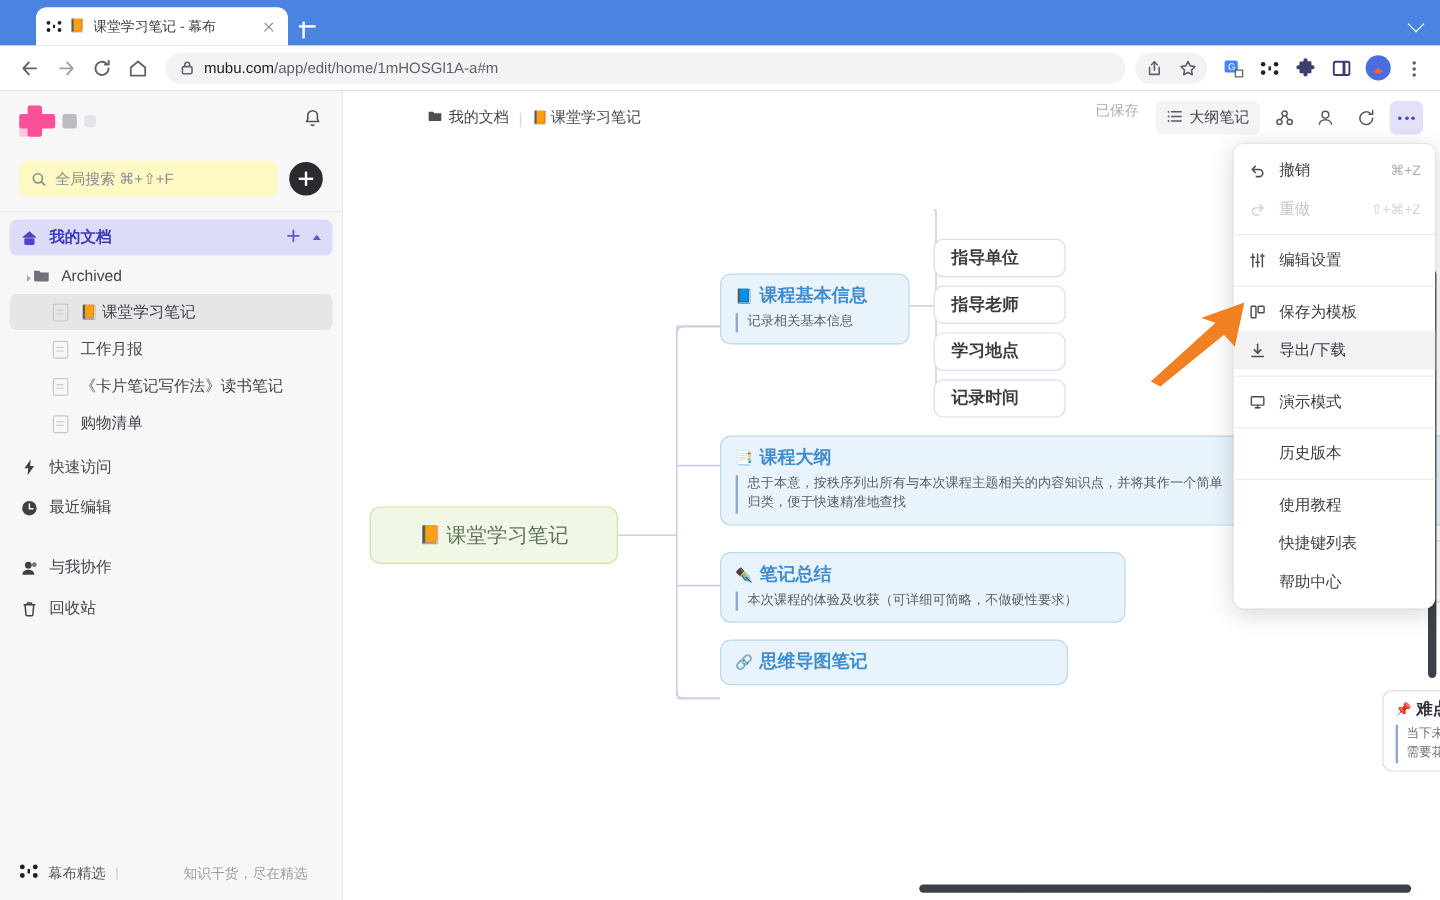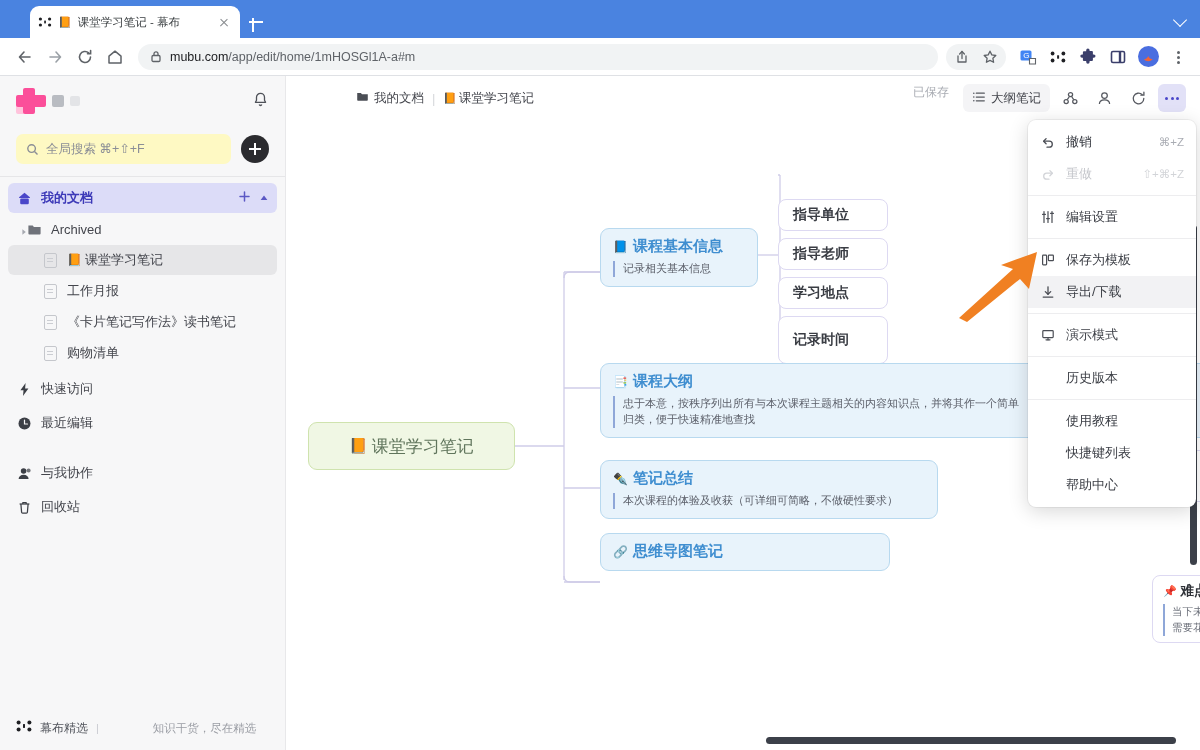--- a/index.html
+++ b/index.html
@@ -624,21 +624,21 @@
 
     <div class="mm-node mm-leaf" style="left:492px; top:79px; width:110px; height:32px;">
       <span>指导单位</span>
     </div>
     <div class="mm-node mm-leaf" style="left:492px; top:118px; width:110px; height:32px;">
       <span>指导老师</span>
     </div>
     <div class="mm-node mm-leaf" style="left:492px; top:157px; width:110px; height:32px;">
       <span>学习地点</span>
     </div>
-    <div class="mm-node mm-leaf" style="left:492px; top:196px; width:110px; height:48px;font-family:Liberation Mono, monospace;">
+    <div class="mm-node mm-leaf" style="left:492px; top:196px; width:110px; height:32px;font-family:Liberation Mono, monospace;">
       <span>记录时间</span>
     </div>
 
     <div class="mm-node mm-box" style="left:314px; top:243px; width:620px;">
       <div class="mm-title">
         <span style="font-size:12px">📑</span>
         <span>课程大纲</span>
       </div>
       <div class="mm-desc" style="white-space:pre-line">忠于本意，按秩序列出所有与本次课程主题相关的内容知识点，并将其作一个简单
 归类，便于快速精准地查找</div>

